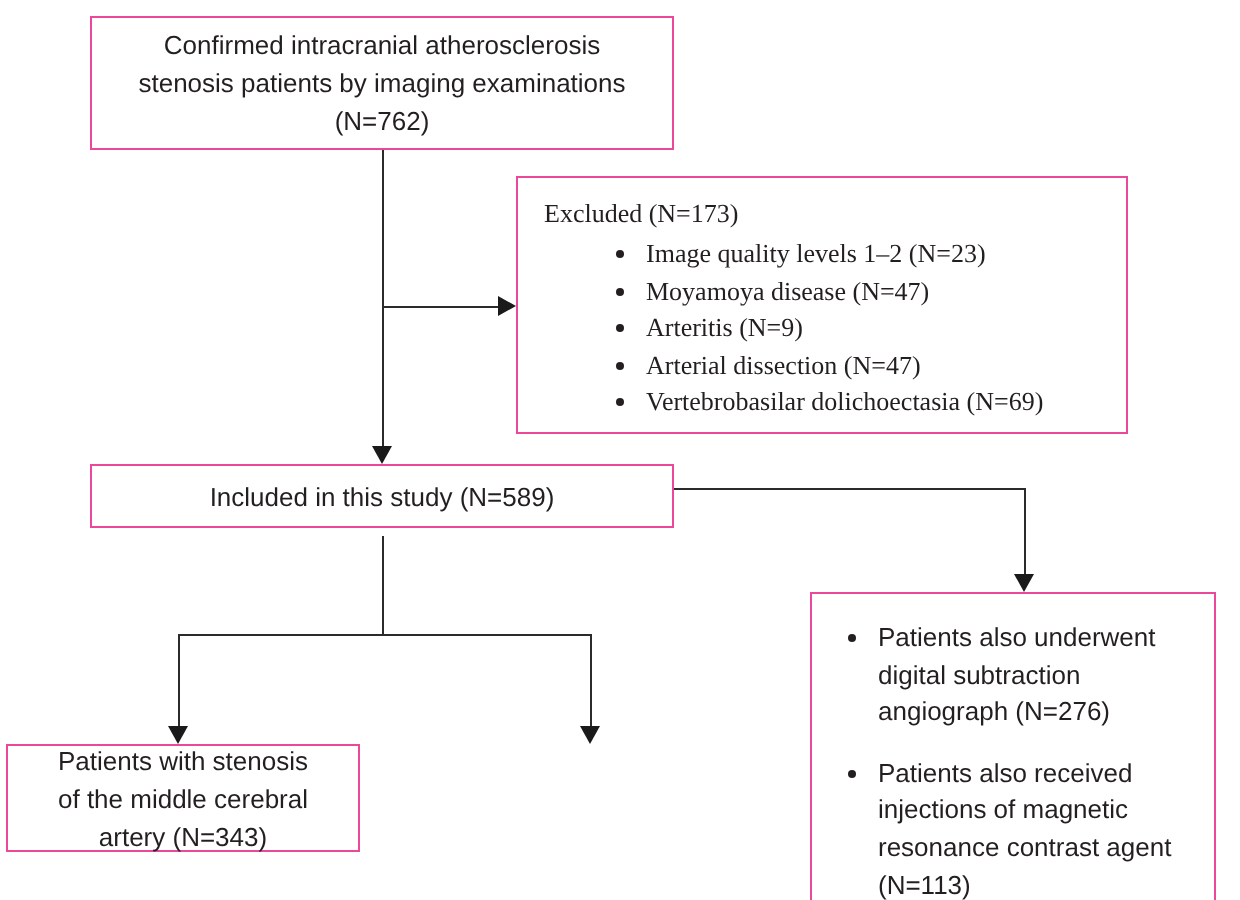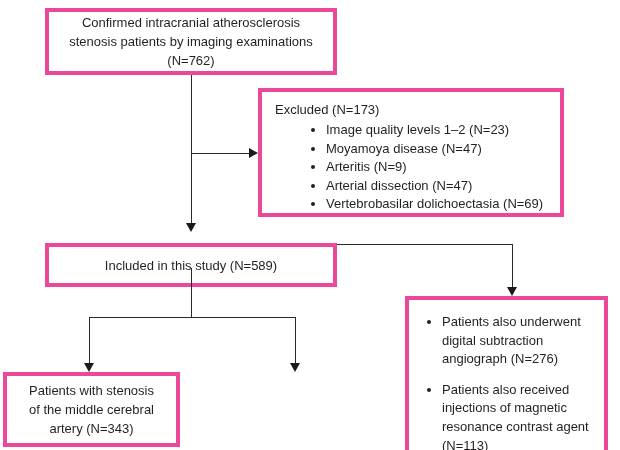--- a/index.html
+++ b/index.html
@@ -13,37 +13,37 @@
     height: 450px;
     background: #ffffff;
     font-family: "Liberation Sans", "DejaVu Sans", sans-serif;
     color: #231f20;
     font-size: 13px;
     overflow: hidden;
   }
   .box {
     position: absolute;
     box-sizing: border-box;
-    border: 4px solid #ec4899;
+    border: 1px solid #ec4899;
     background: #ffffff;
   }
   .box.centered {
     display: flex;
     align-items: center;
     justify-content: center;
     text-align: center;
   }
   .box.centered .txt {
     line-height: 19px;
   }
   
   .top-box      { left: 45px;  top: 8px;   width: 292px; height: 67px;  padding: 0 20px; }
-  .excluded-box { left: 258px; top: 88px;  width: 306px; height: 129px; }
-  .included-box { left: 45px;  top: 232px; width: 292px; height: 44px; margin-top: 11px;  }
-  .mca-box      { left: 3px;   top: 372px; width: 177px; height: 75px;  padding: 0 20px; }
+  .excluded-box { left: 258px; top: 88px;  width: 306px; height: 129px; font-family: Liberation Serif, serif; }
+  .included-box { left: 45px;  top: 232px; width: 292px; height: 32px;  }
+  .mca-box      { left: 3px;   top: 372px; width: 177px; height: 54px;  padding: 0 20px; }
   .basilar-box  { left: 205px; top: 372px; width: 178px; height: 74px;  padding: 0 18px; }
   .extra-box    { left: 405px; top: 296px; width: 203px; height: 186px; }
 
   .excluded-inner { padding: 8px 6px 0 13px; }
   .excluded-title { line-height: 19px; }
   .excluded-box ul {
     margin: 2px 0 0 0;
     padding-left: 51px;
     list-style: disc;
   }

